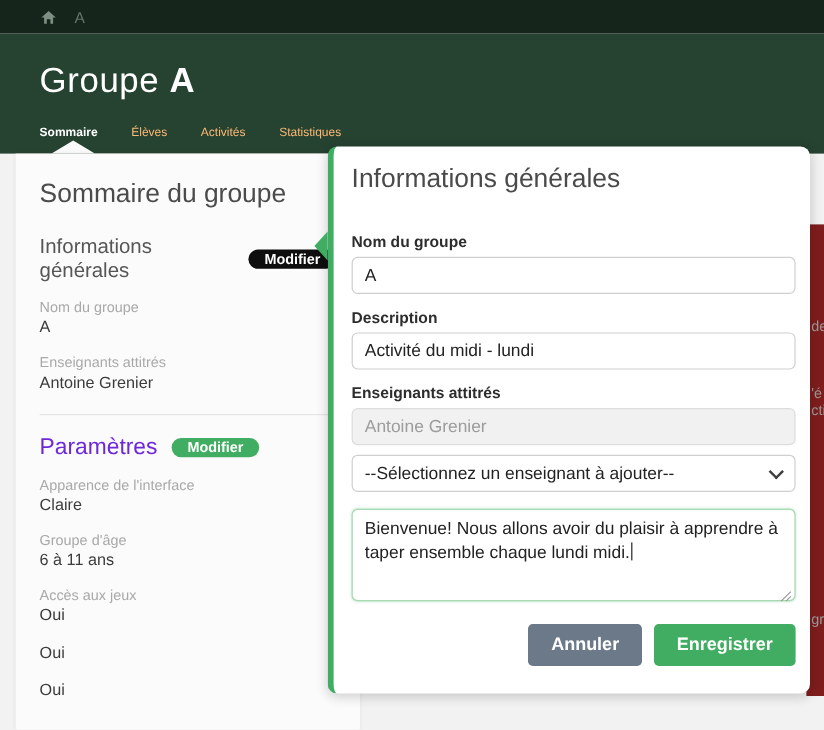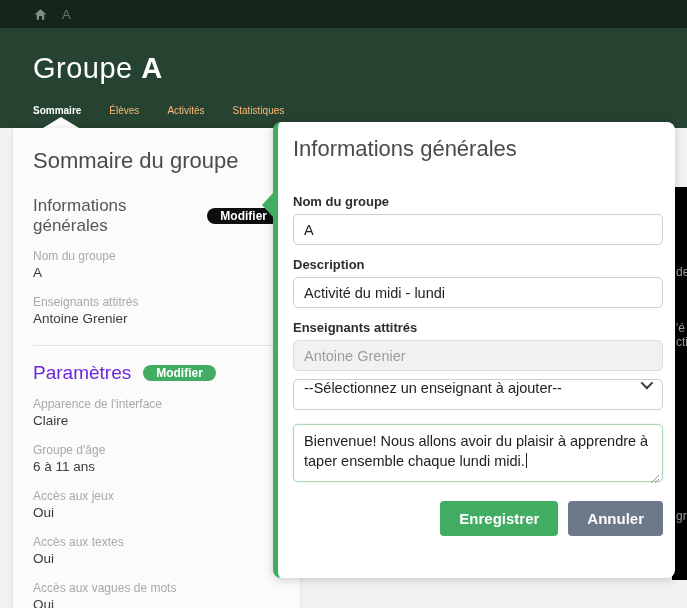--- a/index.html
+++ b/index.html
@@ -59,21 +59,21 @@
   .pill.black { background:#0e0e0e; }
   .pill.green { background:#41ad62; }
   .fld { margin-bottom:14px; }
   .fld .lab { font-size:12px; color:#a9a9a9; line-height:15px; }
   .fld .val { font-size:13.5px; color:#3c3c3c; line-height:17px; }
   .divider { height:1px; background:#e4e4e4; margin:18px 0 16px 0; }
 
   
   .bg-card-right {
     position:absolute; left:672px; top:187px; width:15px; height:393px;
-    background:#000000; overflow:hidden;
+    background:#7f1d1d; overflow:hidden;
   }
   .frag { position:absolute; left:4px; font-size:12px; color:#9b9b9b; white-space:nowrap; }
 
   
   .modal {
     position:absolute; left:273px; top:122px; width:402px; height:456px;
     background:#fff; border-radius:8px;
     border-left:5px solid #41ad62;
     box-shadow:0 2px 10px rgba(0,0,0,.18);
     padding:14px 12px 0 15px;
@@ -86,30 +86,30 @@
   .modal-title { font-size:22px; font-weight:300; color:#4a4a4a; margin-bottom:32px; }
   .f-label { font-size:13px; font-weight:700; color:#2d2d2d; margin-bottom:5px; }
   .inp {
     width:100%; height:31px; border:1px solid #cfcfcf; border-radius:5px;
     padding:0 10px; font-size:14.5px; color:#222; background:#fff;
     font-family:inherit; margin-bottom:12px; outline:none;
   }
   .inp:disabled { background:#f1f1f1; border-color:#ddd; color:#9c9c9c; margin-bottom:8px; }
   .selectbox {
     width:100%; height:31px; border:1px solid #cfcfcf; border-radius:5px;
-    display:flex; align-items:flex-start; justify-content:space-between;
+    display:flex; align-items:center; justify-content:space-between;
     padding:0 12px 0 10px; font-size:14.5px; color:#222; cursor:pointer;
     margin-bottom:14px; background:#fff;
   }
   .chev {
     width:9px; height:9px; border-right:2px solid #3c3c3c; border-bottom:2px solid #3c3c3c;
     transform:rotate(45deg) translateY(-2px);
   }
   .textarea {
-    width:100%; height:58px; border:1px solid #a7d9b2; border-radius:5px;
+    width:100%; height:77px; border:1px solid #a7d9b2; border-radius:5px;
     padding:6px 10px; font-size:14.5px; line-height:20px; color:#222;
     position:relative; margin-bottom:19px; background:#fff; cursor:text;
     box-shadow:0 0 2px rgba(65,173,98,.25);
   }
   .caret { display:inline-block; width:1px; height:15px; background:#222;
     vertical-align:-2px; margin-left:1px; }
   .resize-handle { position:absolute; right:2px; bottom:2px; width:10px; height:10px; }
   .btn-row { display:flex; justify-content:flex-end; gap:10px; }
   .btn {
     border:none; border-radius:4px; color:#fff; font-weight:700; font-size:15px;
@@ -169,25 +169,23 @@
   </div>
   <div class="fld">
     <div class="lab">Groupe d'âge</div>
     <div class="val">6 à 11 ans</div>
   </div>
   <div class="fld">
     <div class="lab">Accès aux jeux</div>
     <div class="val">Oui</div>
   </div>
   <div class="fld">
-    <div class="lab">Accès aux textes</div>
     <div class="val">Oui</div>
   </div>
   <div class="fld">
-    <div class="lab">Accès aux vagues de mots</div>
     <div class="val">Oui</div>
   </div>
 </div>
 
 <div class="bg-card-right">
   <span class="frag" style="top:78px">de</span>
   <span class="frag" style="top:134px">'é</span>
   <span class="frag" style="top:148px">cti</span>
   <span class="frag" style="top:322px">gr</span>
 </div>
@@ -213,16 +211,16 @@
   <div class="textarea">
     <span>Bienvenue! Nous allons avoir du plaisir à apprendre à taper ensemble chaque lundi midi.</span><span class="caret"></span>
     <span class="resize-handle">
       <svg width="10" height="10" viewBox="0 0 10 10">
           <path d="M9 1 L1 9 M9 5 L5 9" stroke="#9a9a9a" stroke-width="1" fill="none"></path>
         </svg>
     </span>
   </div>
 
   <div class="btn-row">
+    <button class="btn gray">Annuler</button>
     <button class="btn green">Enregistrer</button>
-    <button class="btn gray">Annuler</button>
   </div>
 </div>
 
 </body></html>

